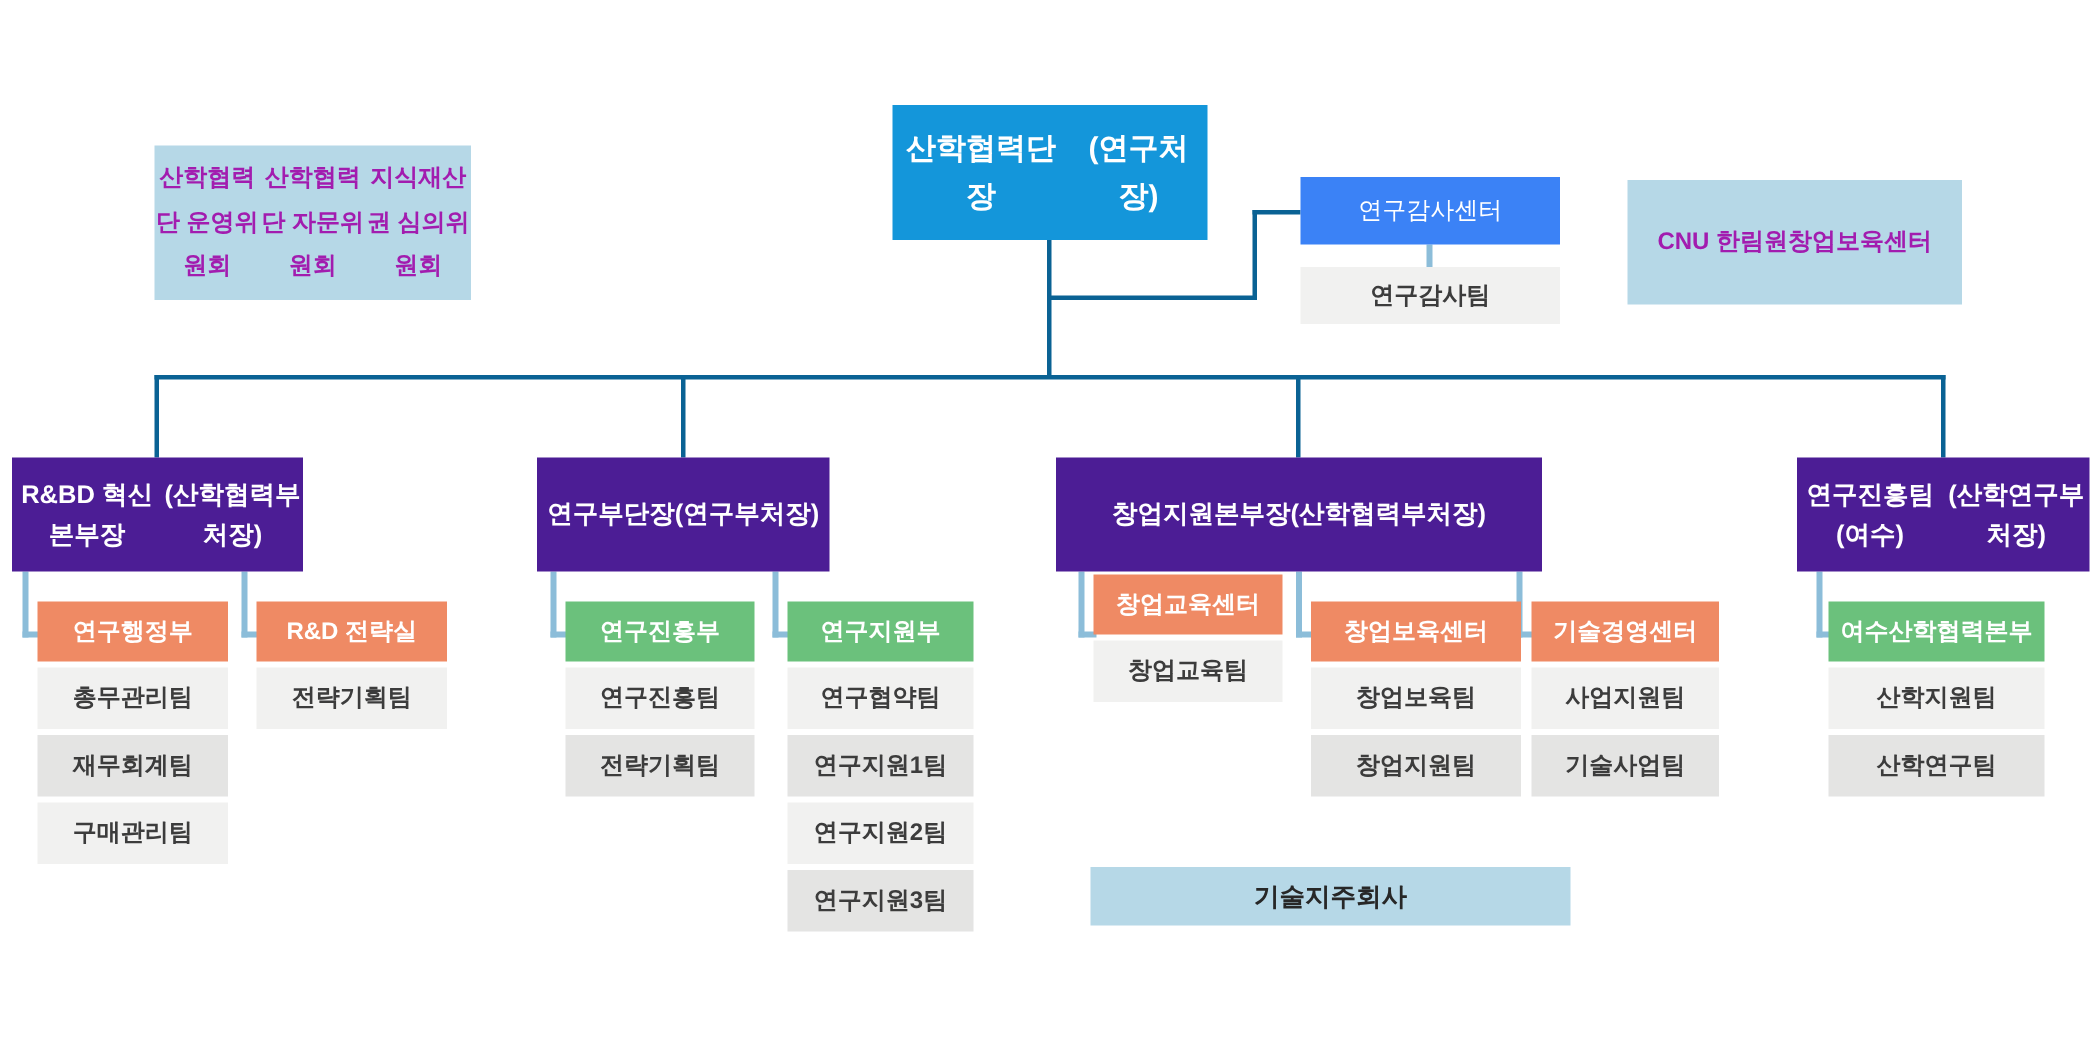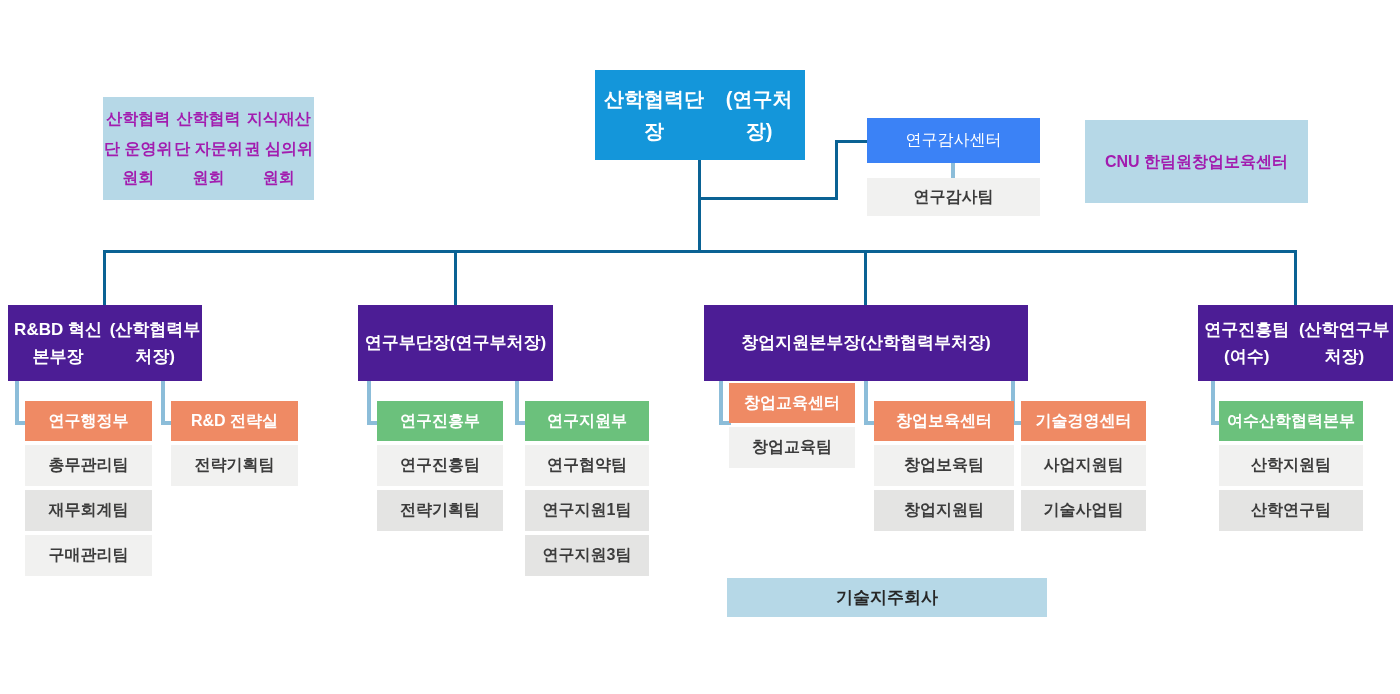--- a/index.html
+++ b/index.html
@@ -141,20 +141,23 @@
   <div class="abs col" style="left:525px;top:401px;width:124px;">
     <div class="center dept-head green">
         <span>연구지원부</span>
       </div>
     <div class="center team odd">
         <span>연구협약팀</span>
       </div>
     <div class="center team even">
         <span>연구지원1팀</span>
       </div>
+    <div class="center team odd">
+        <span>연구지원2팀</span>
+      </div>
     <div class="center team even">
         <span>연구지원3팀</span>
       </div>
   </div>
 
   <div class="abs col" style="left:729px;top:383px;width:126px;">
     <div class="center dept-head orange">
         <span>창업교육센터</span>
       </div>
     <div class="center team odd">

